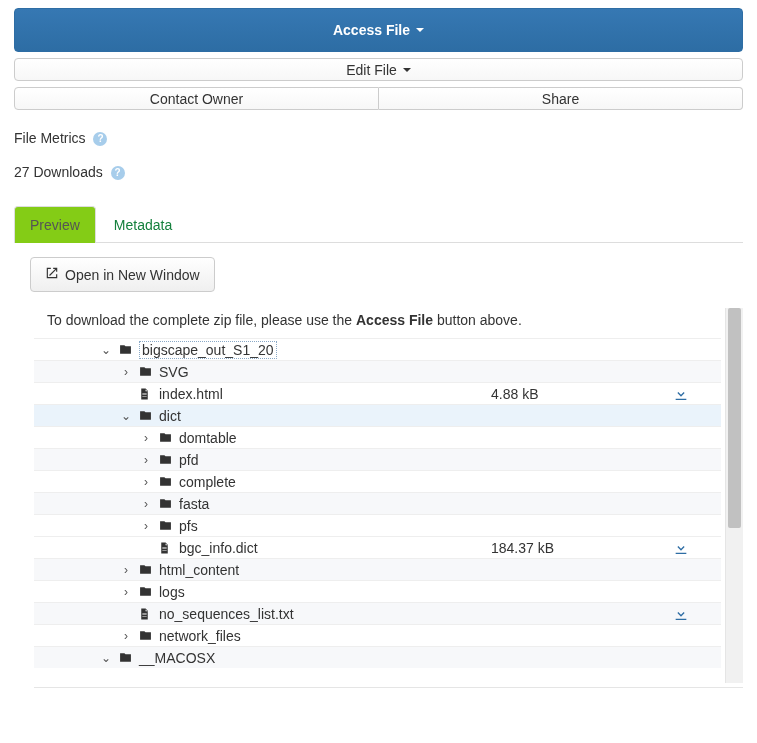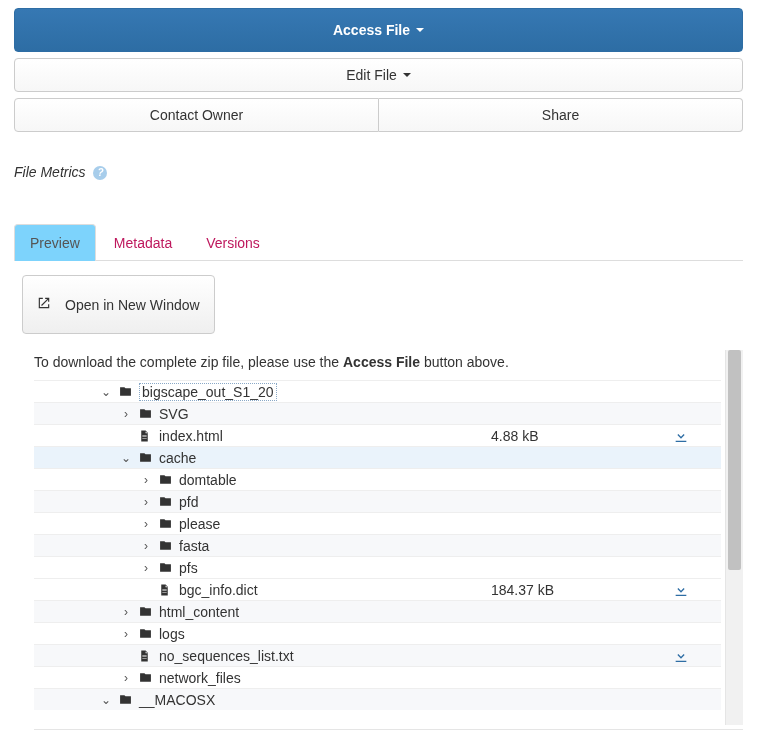--- a/index.html
+++ b/index.html
@@ -13,21 +13,21 @@
     width: 757px;
   }
   .btn {
     display: flex;
     align-items: center;
     justify-content: center;
     border: 1px solid #ccc;
     border-radius: 4px;
     background: linear-gradient(#fff, #f7f7f7);
     cursor: pointer;
-    height: 34px;
+    height: 23px;
     font-size: 14px;
   }
   .btn-primary {
     background: linear-gradient(#3678b3, #2d6da4);
     border-color: #2e6da4;
     color: #fff;
     font-weight: 700;
     height: 44px;
     width: 100%;
   }
@@ -44,57 +44,57 @@
   .caret-white { border-top: 4px solid #fff; }
   .caret-dark  { border-top: 4px solid #333; }
   .row { display: flex; gap: 0; }
   .half { flex: 1; }
   .btn-group-2 .btn { border-radius: 0; }
   .btn-group-2 .btn:first-child { border-top-left-radius: 4px; border-bottom-left-radius: 4px; }
   .btn-group-2 .btn:last-child  { border-top-right-radius: 4px; border-bottom-right-radius: 4px; border-left: none; text-align: center; }
   .spacer-xs { height: 6px; }
   .spacer-md { height: 18px; }
 
-  .metrics { margin-top: 32px; color:#333;font-style:italic; }
+  .metrics { margin-top: 20px; color:#333; }
   .help-icon {
     display:inline-flex;
     width:14px;height:14px;
     border-radius:50%;
     background:#A7CDEB;
     color:#fff;
     font-size:10px;
     font-weight:700;
     align-items:center;justify-content:center;
     margin-left:4px;
     vertical-align:1px;
   }
 
   .tabs { display:flex; margin-top:26px; border-bottom:1px solid #ddd; }
   .tab {
     padding:10px 15px;
     border:1px solid transparent;
     border-bottom:none;
     border-radius:4px 4px 0 0;
     cursor:pointer;
-    color:#be185d;
+    color:#15803d;
     margin-bottom:-1px;
     margin-right:2px;
   }
   .tab.active {
     color:#555;
-    background:#7dd3fc;
+    background:#84cc16;
     border-color:#ddd;
   }
 
   .open-btn {
     display:inline-flex;
     align-items:center;
-    gap:14px;
-    margin: 14px 0 16px 8px;
-    padding: 20px 14px;
+    gap:6px;
+    margin: 14px 0 16px 16px;
+    padding: 8px 14px;
     border:1px solid #ccc;
     border-radius:4px;
     background: linear-gradient(#fff,#efefef);
     font-size:14px;
     color:#333;
     cursor:pointer;
   }
   .external-icon { font-family: sans-serif; }
 
   .preview-wrap {
@@ -112,21 +112,21 @@
     border-left:1px solid #e5e5e5;
   }
   .scrollbar .thumb {
     position:absolute;
     left:2px; right:2px;
     top:0; height:220px;
     background:#c1c1c1;
     border-radius:2px;
   }
 
-  .hint { margin:4px 0 10px 0; }
+  .hint { margin:4px 0 10px 13px; }
   .hint b { font-weight:700; }
 
   .tree { font-size:14px; }
   .tree-row {
     display:flex;
     align-items:center;
     height:22px;
     border-top:1px solid #eee;
   }
   .tree-row.alt { background:#f7f8fa; }
@@ -176,27 +176,32 @@
   </div>
 </div>
 
 
 <div class="metrics">
   <div>
     <span>File Metrics</span>
     <span class="help-icon">?</span>
   </div>
   <div class="spacer-md"></div>
+  <div>
+    <span>27</span>
+    <span> </span>
+    <span>Downloads</span>
+    <span class="help-icon">?</span>
+  </div>
 </div>
 
 
 <div class="tabs">
   <div class="tab active"><span>Preview</span></div>
   <div class="tab"><span>Metadata</span></div>
-  <div class="tab"><span>Versions</span></div>
 </div>
 
 
 <div class="open-btn">
   <span class="external-icon">
     <svg width="14" height="14" viewBox="0 0 24 24">
         <path fill="#333" d="M14 3v2h3.59L7.05 15.54l1.41 1.41L19 6.41V10h2V3h-7zM5 5h5V3H3v18h18v-7h-2v5H5V5z"></path>
       </svg>
   </span>
   <span>Open in New Window</span>
@@ -260,21 +265,21 @@
         </div>
         <div class="tree-row sel">
           <div class="cell-name">
             <span class="indent" style="width: 80px;"></span>
             <span class="toggle">⌄</span>
             <span class="folder-icon">
               <svg width="15" height="13" viewBox="0 0 24 24">
                 <path fill="#333" d="M10 4H2v16h20V6H12l-2-2z"></path>
               </svg>
             </span>
-            <span class="name-text">cache</span>
+            <span class="name-text">dict</span>
           </div>
           <div class="cell-size"></div>
           <div class="cell-act"></div>
         </div>
         <div class="tree-row">
           <div class="cell-name">
             <span class="indent" style="width: 100px;"></span>
             <span class="toggle">›</span>
             <span class="folder-icon">
               <svg width="15" height="13" viewBox="0 0 24 24">
@@ -302,21 +307,21 @@
         </div>
         <div class="tree-row">
           <div class="cell-name">
             <span class="indent" style="width: 100px;"></span>
             <span class="toggle">›</span>
             <span class="folder-icon">
               <svg width="15" height="13" viewBox="0 0 24 24">
                 <path fill="#333" d="M10 4H2v16h20V6H12l-2-2z"></path>
               </svg>
             </span>
-            <span class="name-text">please</span>
+            <span class="name-text">complete</span>
           </div>
           <div class="cell-size"></div>
           <div class="cell-act"></div>
         </div>
         <div class="tree-row alt">
           <div class="cell-name">
             <span class="indent" style="width: 100px;"></span>
             <span class="toggle">›</span>
             <span class="folder-icon">
               <svg width="15" height="13" viewBox="0 0 24 24">

